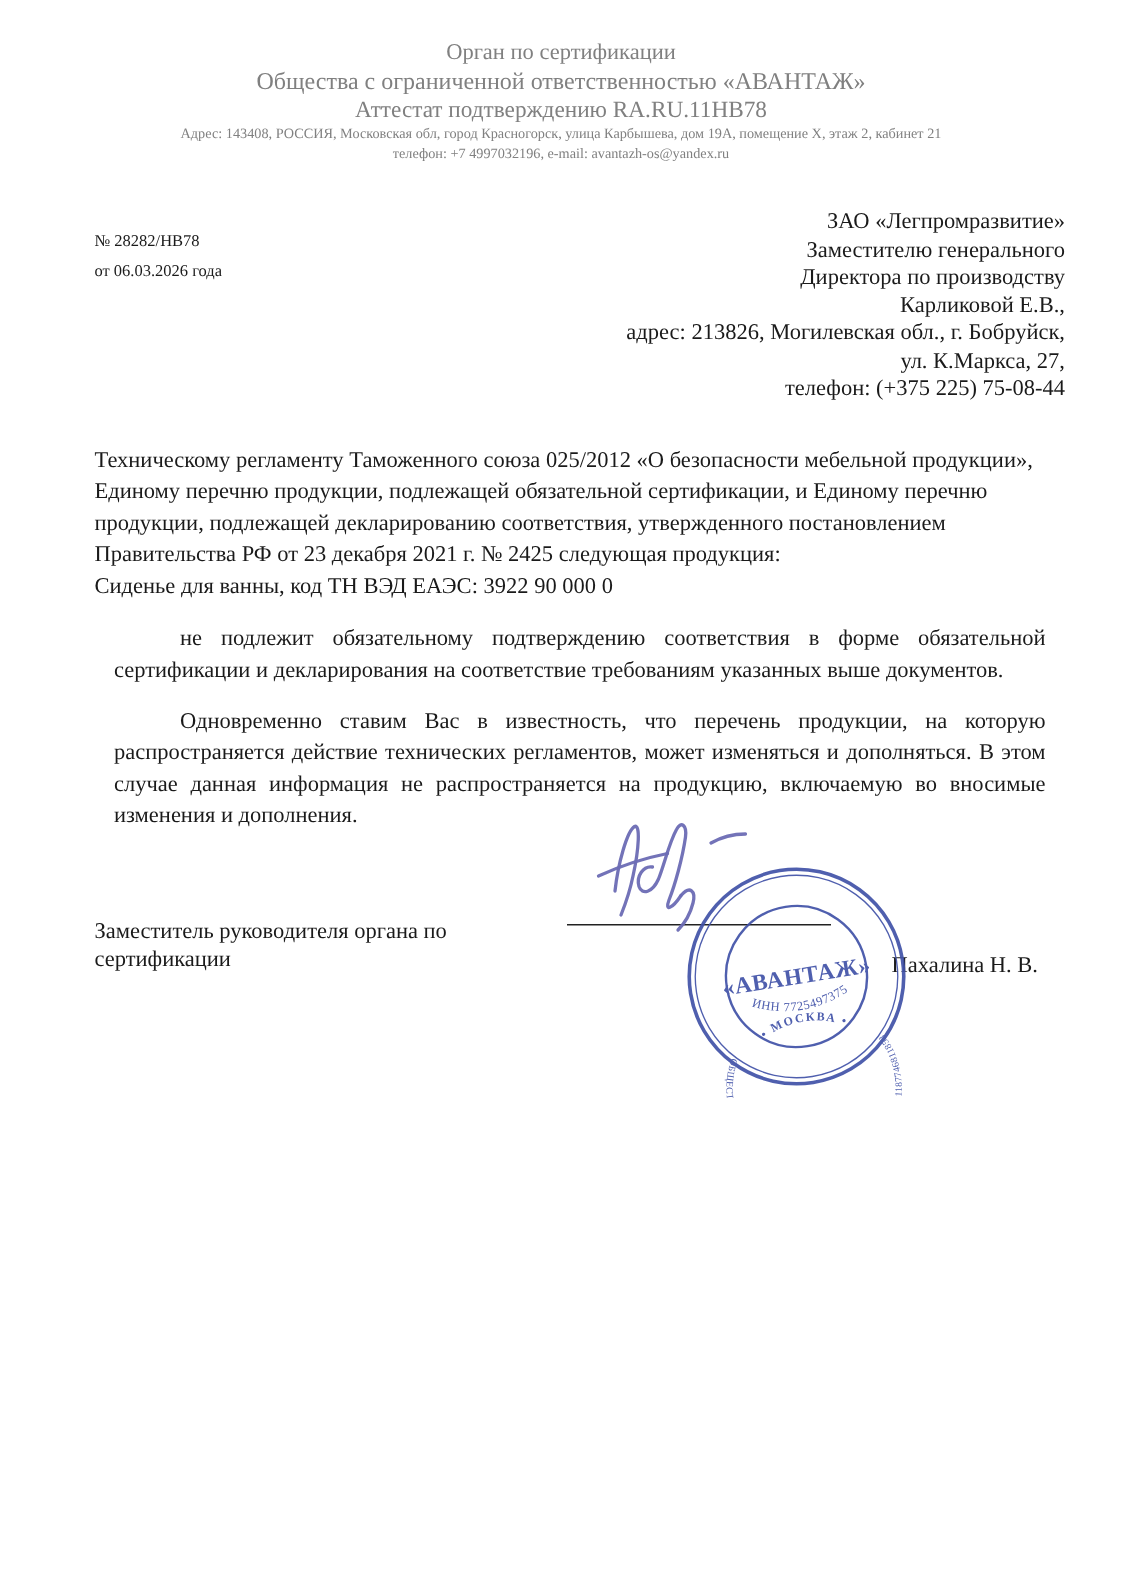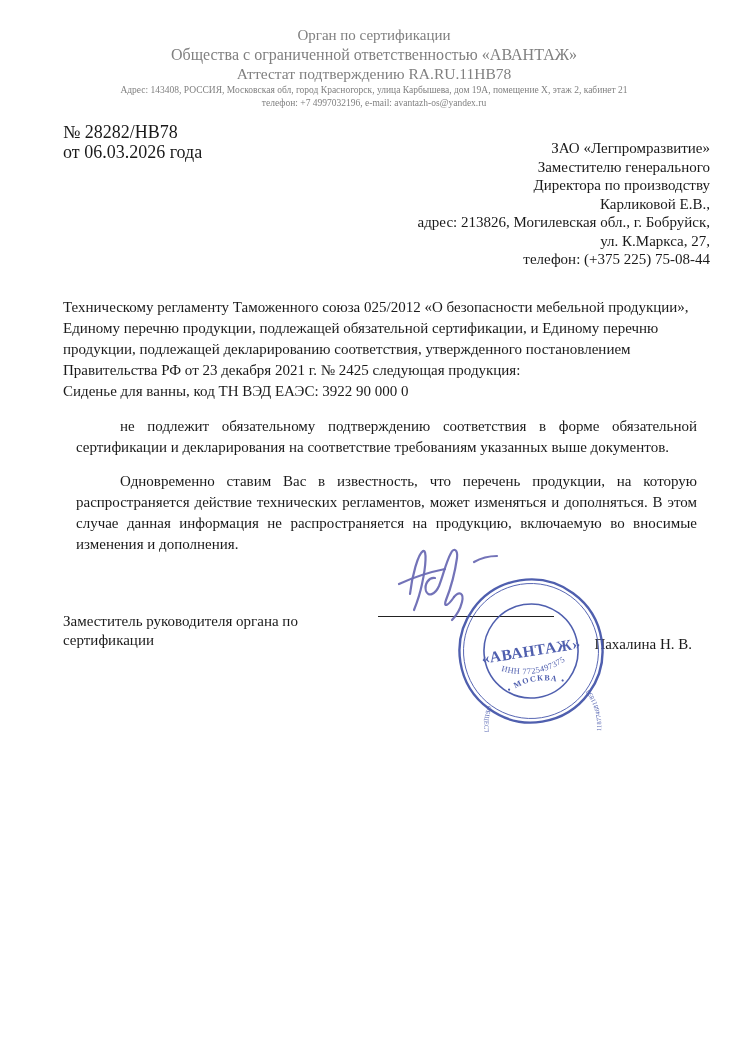--- a/index.html
+++ b/index.html
@@ -10,21 +10,21 @@
     font-family:"Liberation Serif", serif;
   }
   
   .letterhead { position:absolute; top:26px; left:0; right:0; text-align:center; color:#808080; }
   .lh1 { font-size:15px;   line-height:19px; }
   .lh2 { font-size:16px;   line-height:19px; }
   .lh3 { font-size:15.5px; line-height:20px; }
   .lh-small { font-size:9.5px; line-height:13px; }
   .lh-small:first-of-type { margin-top:2px; }
   
-  .ref { position:absolute; top:122px; left:63px; font-size:18px; line-height:20px; }
+  .ref { position:absolute; top:151px; left:63px; font-size:11px; line-height:20px; }
   .addressee { position:absolute; top:139px; right:38px; font-size:15px; line-height:18.5px; text-align:right; }
   
   .body-text { position:absolute; top:297px; left:63px; right:38px; font-size:15px; line-height:21px; }
   .intro { text-indent:44px; margin:0 0 23px 0; }
   .reg-line, .product-line { line-height:21px; }
   .para-justified { text-align:justify; text-indent:44px; margin:13px; }
   .conclusion { margin-top:14px; }
   
   .sign-title { position:absolute; top:612px; left:63px; font-size:15px; line-height:18.5px; }
   .sign-line  { position:absolute; top:616px; left:378px; width:176px; height:0; border-top:1.2px solid #222; }

